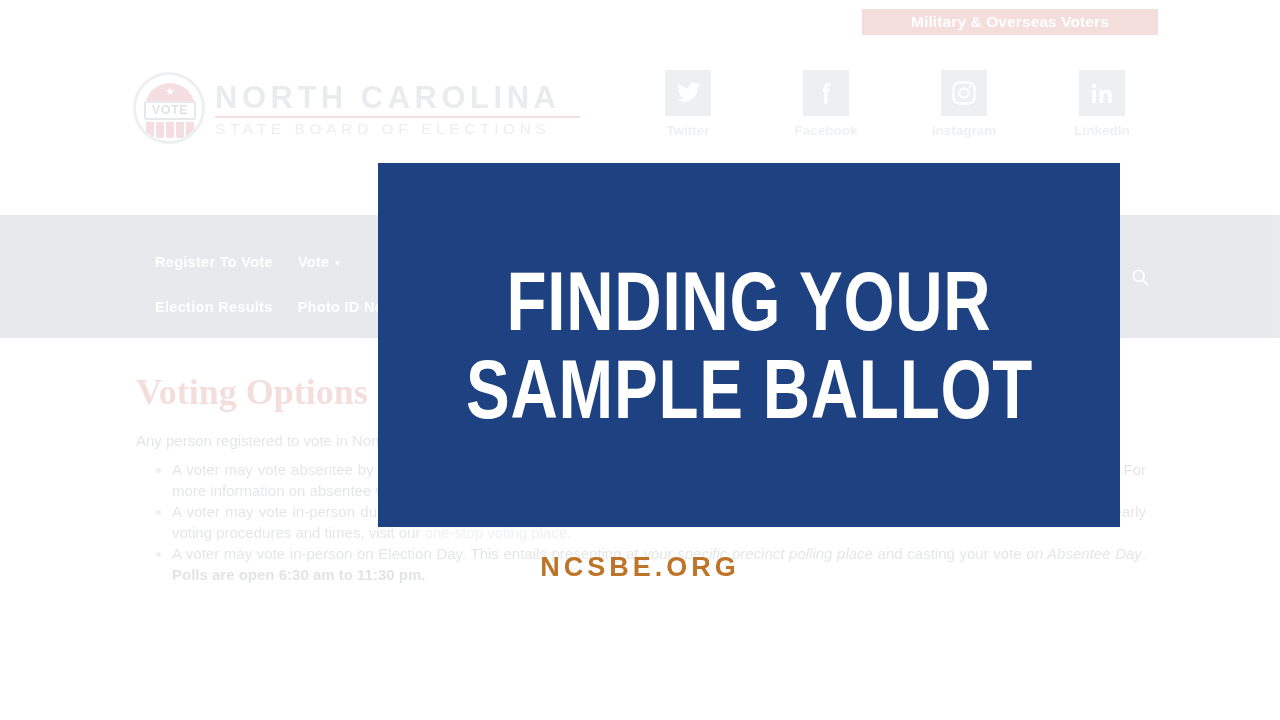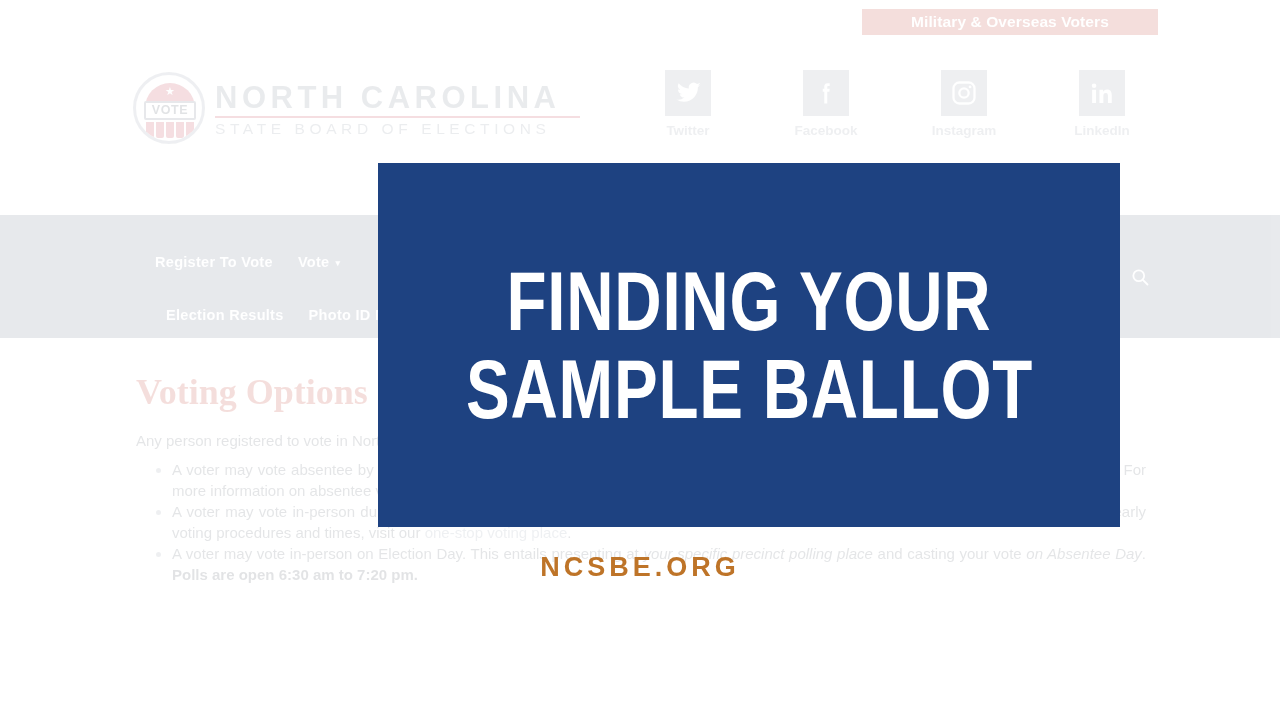--- a/index.html
+++ b/index.html
@@ -200,21 +200,21 @@
   }
   .nav-row {
     position: absolute;
     left: 155px;
     display: flex;
     align-items: center;
     gap: 25px;
     height: 30px;
   }
   .nav-row.r1 { top: 32px; }
-  .nav-row.r2 { top: 85px; margin-left: 11px; }
+  .nav-row.r2 { top: 77px; }
   .nav-item {
     font-size: 14.5px;
     font-weight: bold;
     color: #ffffff;
     letter-spacing: 0.3px;
     display: flex;
     align-items: center;
     gap: 6px;
     white-space: nowrap;
   }
@@ -409,21 +409,21 @@
         </svg>
       </div>
     </div>
 
     <div class="content">
       <h1 class="page-title">Voting Options</h1>
       <p class="intro">Any person registered to vote in North Carolina may use of any of the following methods to cast a ballot:</p>
       <ul class="options-list">
         <li><span>A voter may vote absentee by mail in all elections (download the State Absentee Ballot Request Form), mailing it back by a certain deadline. For more information on absentee voting and deadlines, visit our </span><span class="link">absentee voting page</span><span>.</span></li>
         <li><span>A voter may vote in-person during the early voting period at </span><span class="em">any early voting location</span><span> in your county of residence. For more information on early voting procedures and times, visit our </span><span class="link">one-stop voting place</span><span>.</span></li>
-        <li><span>A voter may vote in-person on Election Day. This entails presenting at </span><span class="em">your specific precinct polling place</span><span> and casting your vote </span><span class="em">on Absentee Day</span><span>. </span><span class="bold">Polls are open 6:30 am to 7:20 pm.</span></li>
+        <li><span>A voter may vote in-person on Election Day. This entails presenting at </span><span class="em">your specific precinct polling place</span><span> and casting your vote </span><span class="em">on Absentee Day</span><span>. </span><span class="bold">Polls are open 6:30 am to 11:30 pm.</span></li>
       </ul>
     </div>
   </div>
 
   <div class="overlay-card">
     <div class="overlay-title">FINDING YOUR</div>
     <div class="overlay-title">SAMPLE BALLOT</div>
   </div>
 
   <div class="overlay-url">NCSBE.ORG</div>

